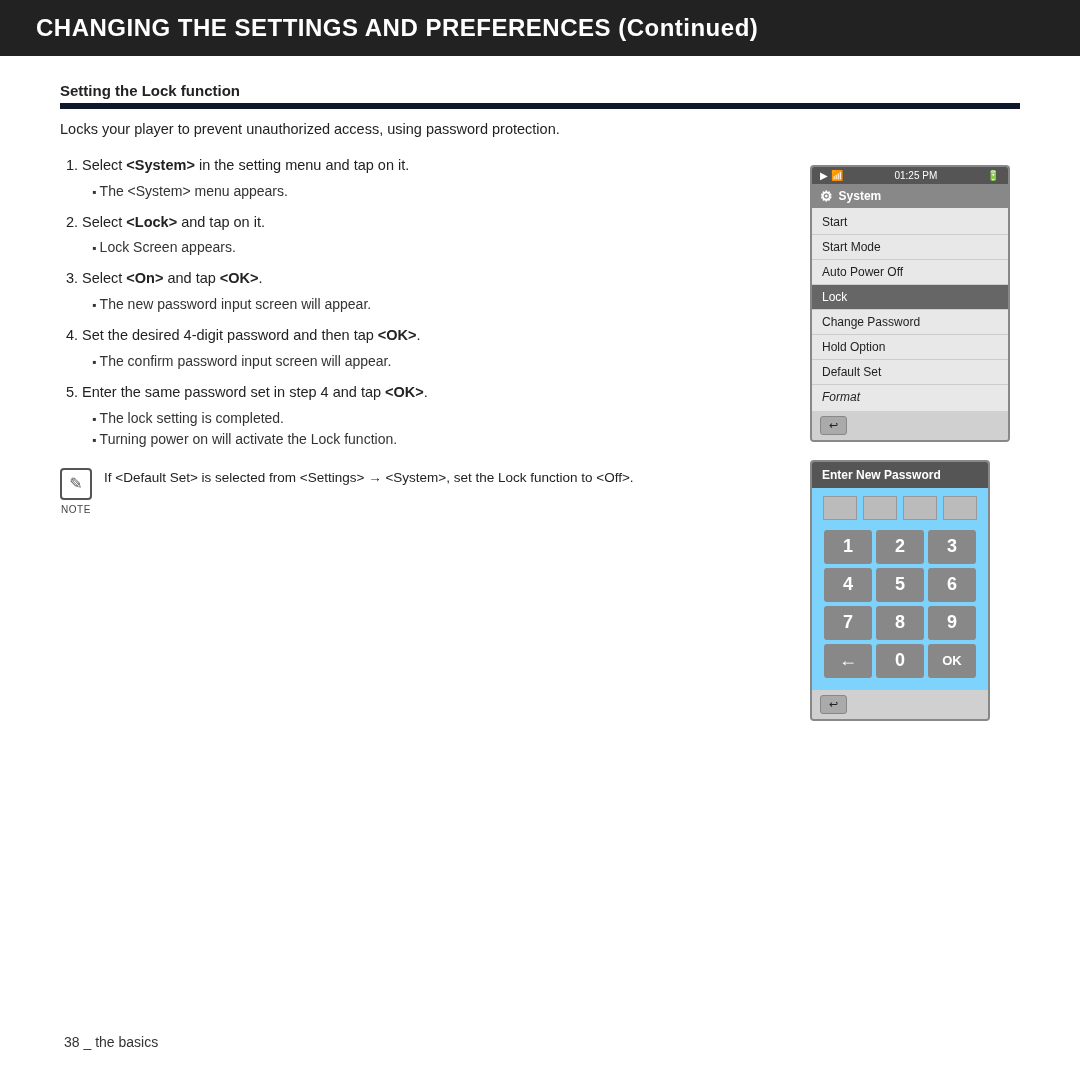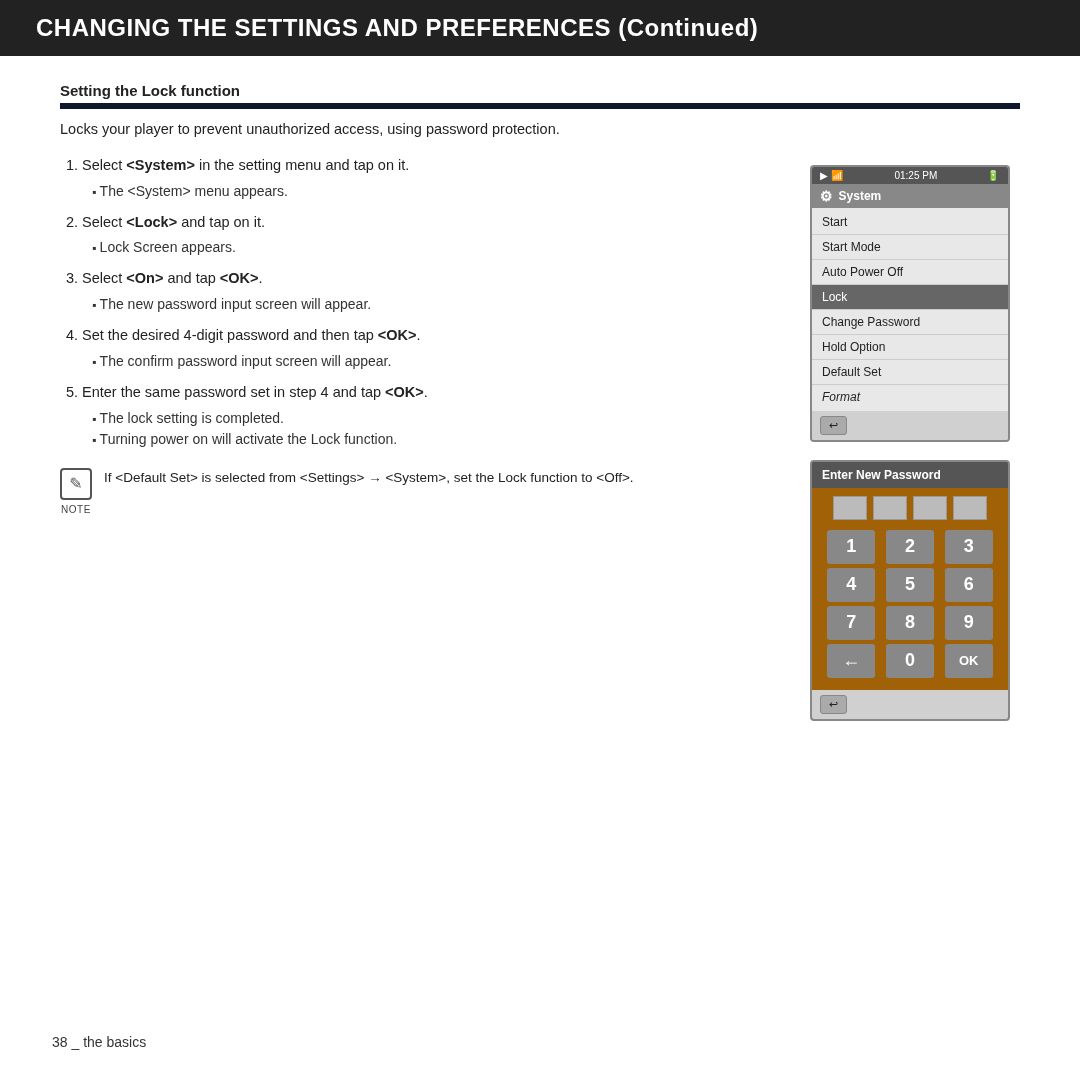--- a/index.html
+++ b/index.html
@@ -200,22 +200,22 @@
     .back-btn {
       background: #aaa;
       border: 1px solid #888;
       border-radius: 3px;
       padding: 2px 8px;
       font-size: 11px;
     }
 
     
     .password-screen {
-      width: 200px;
-      background: #a16207;
+      width: 180px;
+      background: #7dd3fc;
       border: 2px solid #888;
       border-radius: 4px;
       overflow: hidden;
       font-size: 12px;
     }
 
     .pw-header {
       background: #555;
       color: #fff;
       padding: 6px 10px;
@@ -262,21 +262,21 @@
     }
 
     .numpad-key.ok-key {
       font-size: 13px;
       font-weight: bold;
     }
 
     .page-footer {
       position: absolute;
       bottom: 30px;
-      left: 52px;
+      left: 64px;
       font-size: 14px;
       color: #333;
     }
   </style>
 </head>
 <body>
 
 <div class="page">
 
   <div class="page-header">

